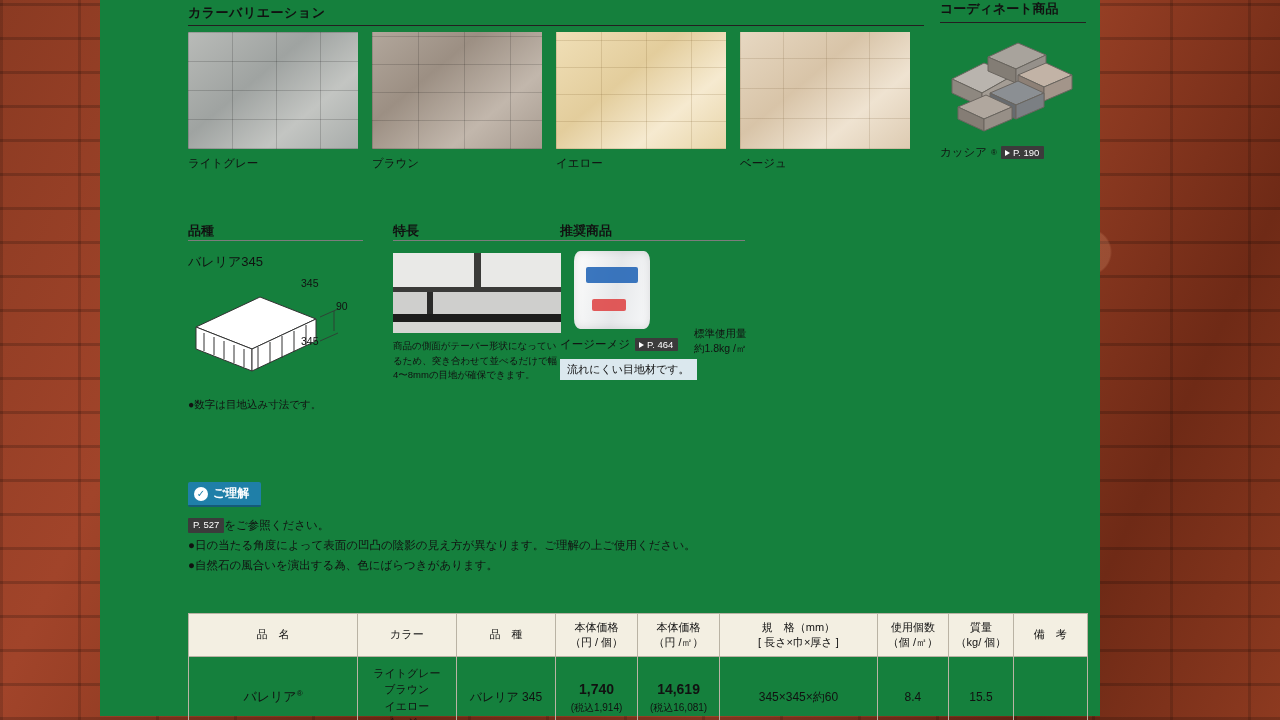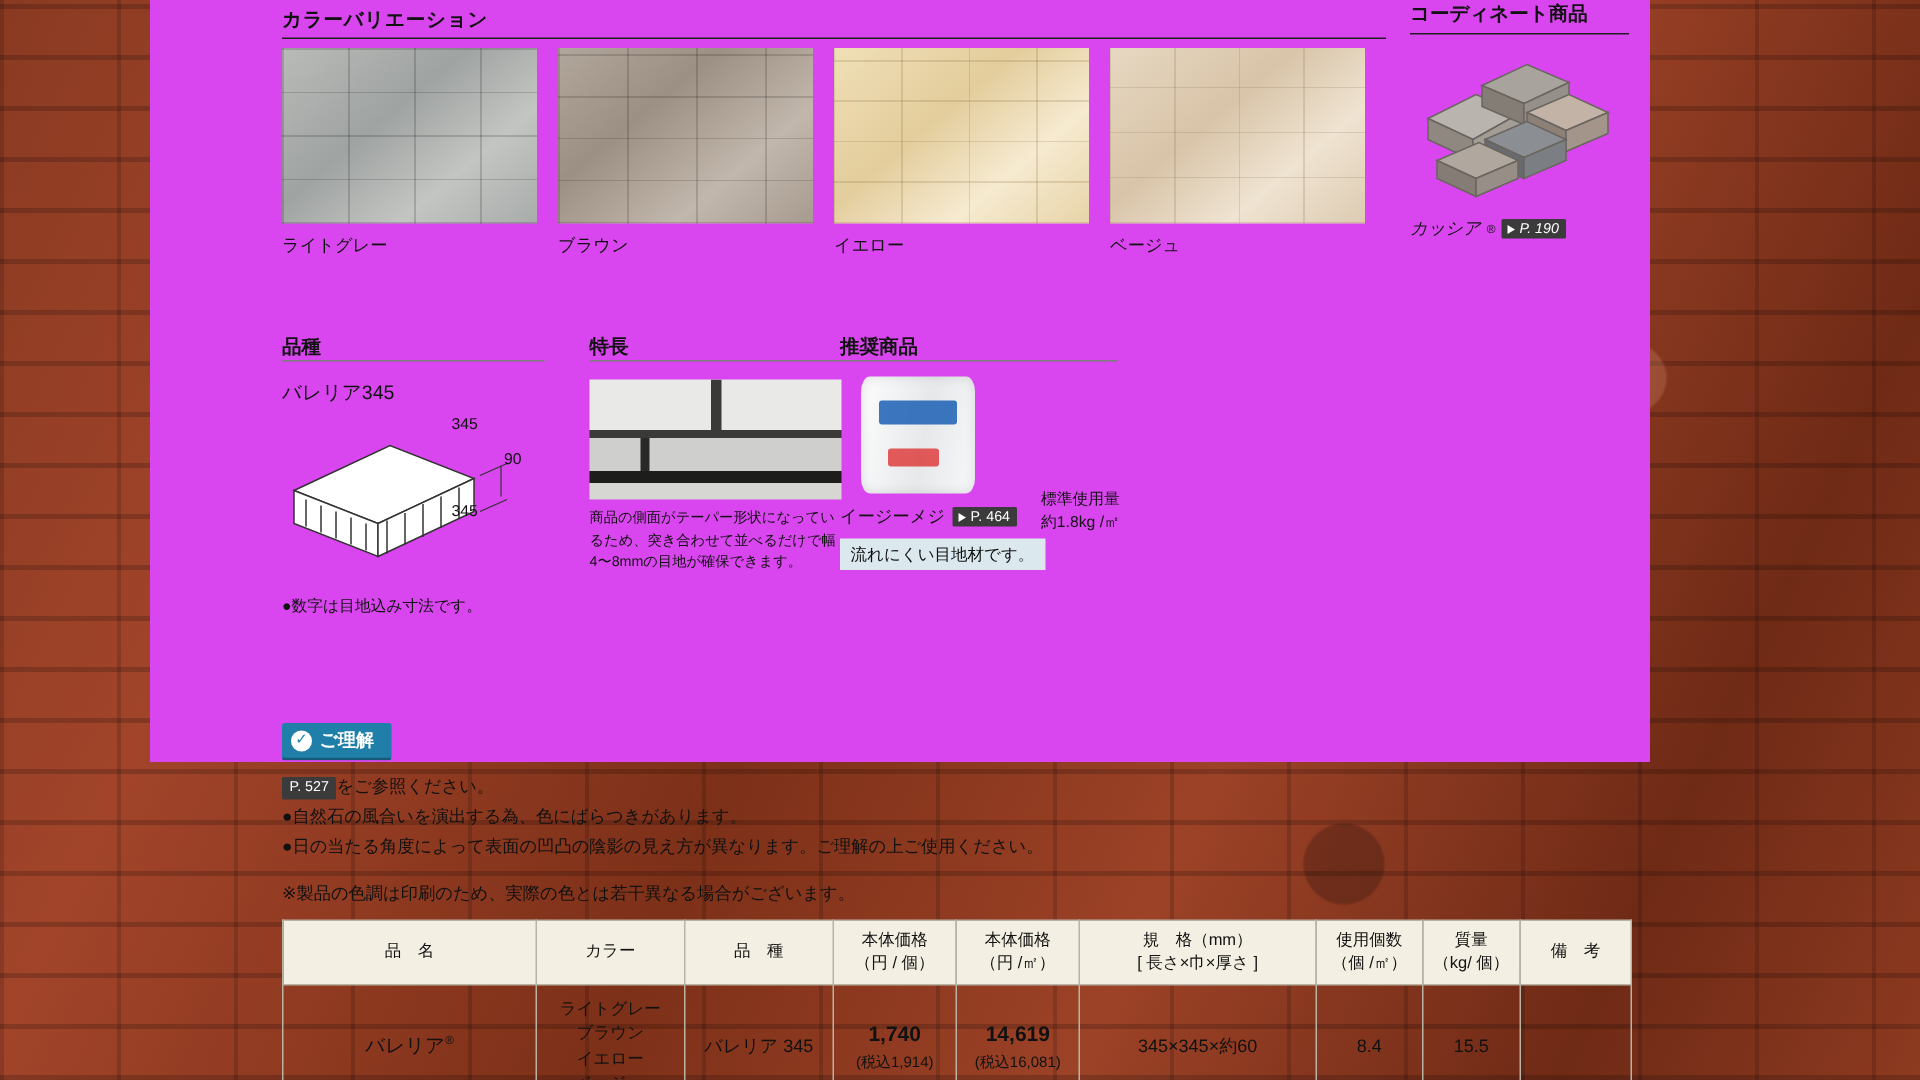--- a/index.html
+++ b/index.html
@@ -23,22 +23,22 @@
   }
   .brick-bg:after{
     content:"";position:absolute;inset:0;
     background:
       radial-gradient(circle at 12% 20%, rgba(255,180,140,.22) 0 18px, rgba(0,0,0,0) 20px),
       radial-gradient(circle at 30% 60%, rgba(0,0,0,.25) 0 24px, rgba(0,0,0,0) 26px),
       radial-gradient(circle at 85% 35%, rgba(255,190,150,.18) 0 22px, rgba(0,0,0,0) 24px),
       radial-gradient(circle at 70% 80%, rgba(0,0,0,.22) 0 26px, rgba(0,0,0,0) 28px);
   }
   .page{
-    position:absolute;left:100px;top:0;width:1000px;height:508px;
-    background:#d946ef;
+    position:absolute;left:100px;top:0;width:1000px;height:716px;
+    background:#15803d;
   }
   
   .sec-title{
     font-size:13px;color:#111;font-weight:bold;letter-spacing:.5px;
   }
   .rule{height:1px;background:#231f20;}
   .rule-thin{height:1px;background:#7d7d7d;}
   
   .cv-head{position:absolute;left:88px;top:4px;width:736px;}
   .cv-head .t{padding-bottom:3px;}
@@ -60,21 +60,21 @@
       linear-gradient(140deg,#f0dfb7,#e3cd9c 40%,#f6ead0 70%,#e7d4a8);}
   .sw4{background:
       repeating-linear-gradient(90deg, rgba(130,105,70,.2) 0 1px, rgba(0,0,0,0) 1px 43px),
       repeating-linear-gradient(0deg, rgba(130,105,70,.2) 0 1px, rgba(0,0,0,0) 1px 30px),
       linear-gradient(140deg,#e7d8c2,#d8c4a8 40%,#efe3d1 70%,#ddcbb2);}
   
   .coord{position:absolute;left:840px;top:0px;width:146px;}
   .coord .t{font-size:13px;font-weight:bold;color:#111;}
   .coord .rule{margin-top:4px;}
   .coord-img{margin-top:8px;height:108px;position:relative;}
-  .coord-cap{margin-top:6px;font-size:11.5px;color:#111;display:flex;align-items:center;gap:4px;font-style:italic;}
+  .coord-cap{margin-top:6px;font-size:11.5px;color:#111;display:flex;align-items:center;gap:4px;}
   .pagetag{
     display:inline-flex;align-items:center;gap:3px;
     background:#3b3b3b;color:#fff;font-size:9.5px;padding:1px 5px 1px 4px;border-radius:1px;
   }
   .pagetag .tri{
     width:0;height:0;border-left:5px solid #fff;border-top:3.5px solid transparent;border-bottom:3.5px solid transparent;
   }
   sup.reg{font-size:8px;vertical-align:super;}
   
   .col{position:absolute;top:222px;}
@@ -265,24 +265,23 @@
     <div class="caution-badge">
       <span class="check">✓</span>
       <span>ご理解</span>
     </div>
     <ul>
       <li>
         <span class="inline-tag">
             <span>P. 527</span>
           </span><span>をご参照ください。</span>
       </li>
+      <li>●日の当たる角度によって表面の凹凸の陰影の見え方が異なります。ご理解の上ご使用ください。</li>
       <li>●自然石の風合いを演出する為、色にばらつきがあります。</li>
-      <li>●日の当たる角度によって表面の凹凸の陰影の見え方が異なります。ご理解の上ご使用ください。</li>
     </ul>
-    <div class="foot">※製品の色調は印刷のため、実際の色とは若干異なる場合がございます。</div>
   </div>
 
   <table class="tbl">
     <thead>
       <tr>
         <th style="width:175px"><span>品　名</span></th>
         <th style="width:100px"><span>カラー</span></th>
         <th style="width:100px"><span>品　種</span></th>
         <th style="width:80px"><span>本体価格</span><br><span>（円 / 個）</span></th>
         <th style="width:80px"><span>本体価格</span><br><span>（円 /㎡）</span></th>

